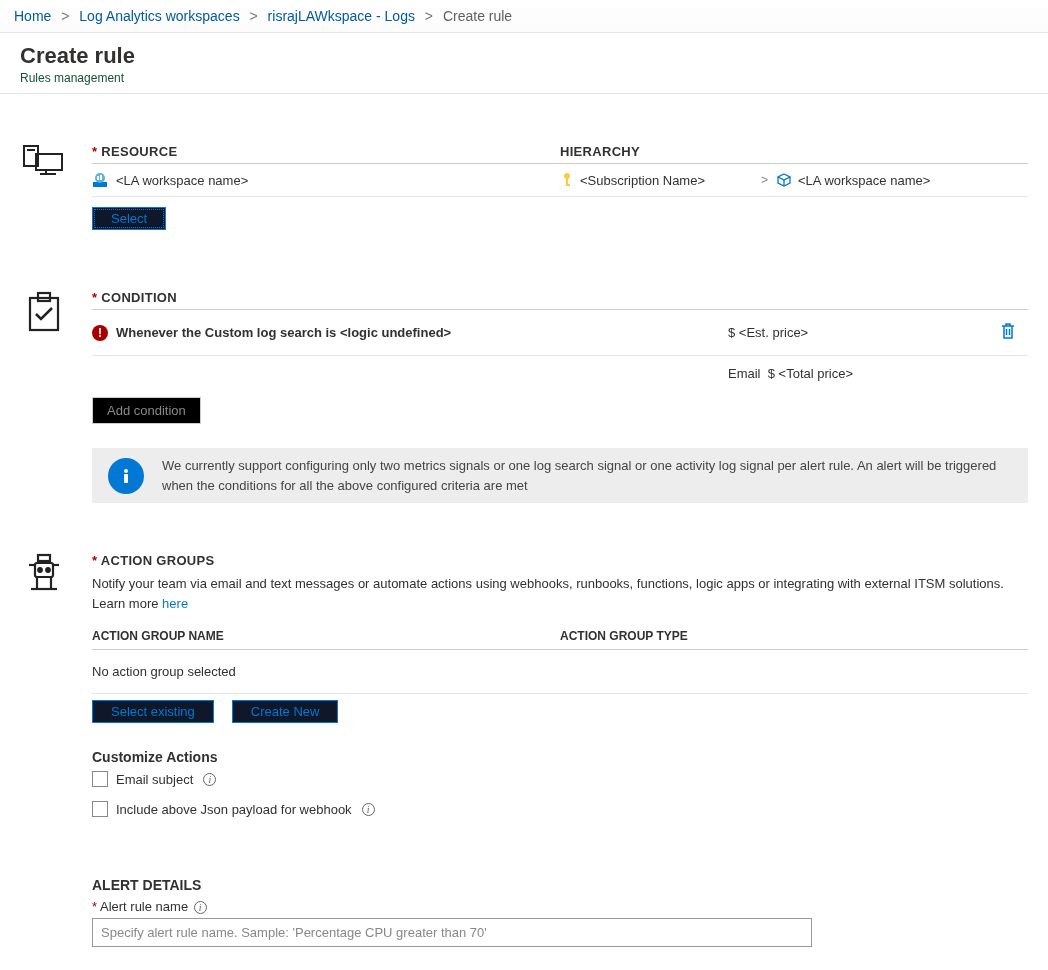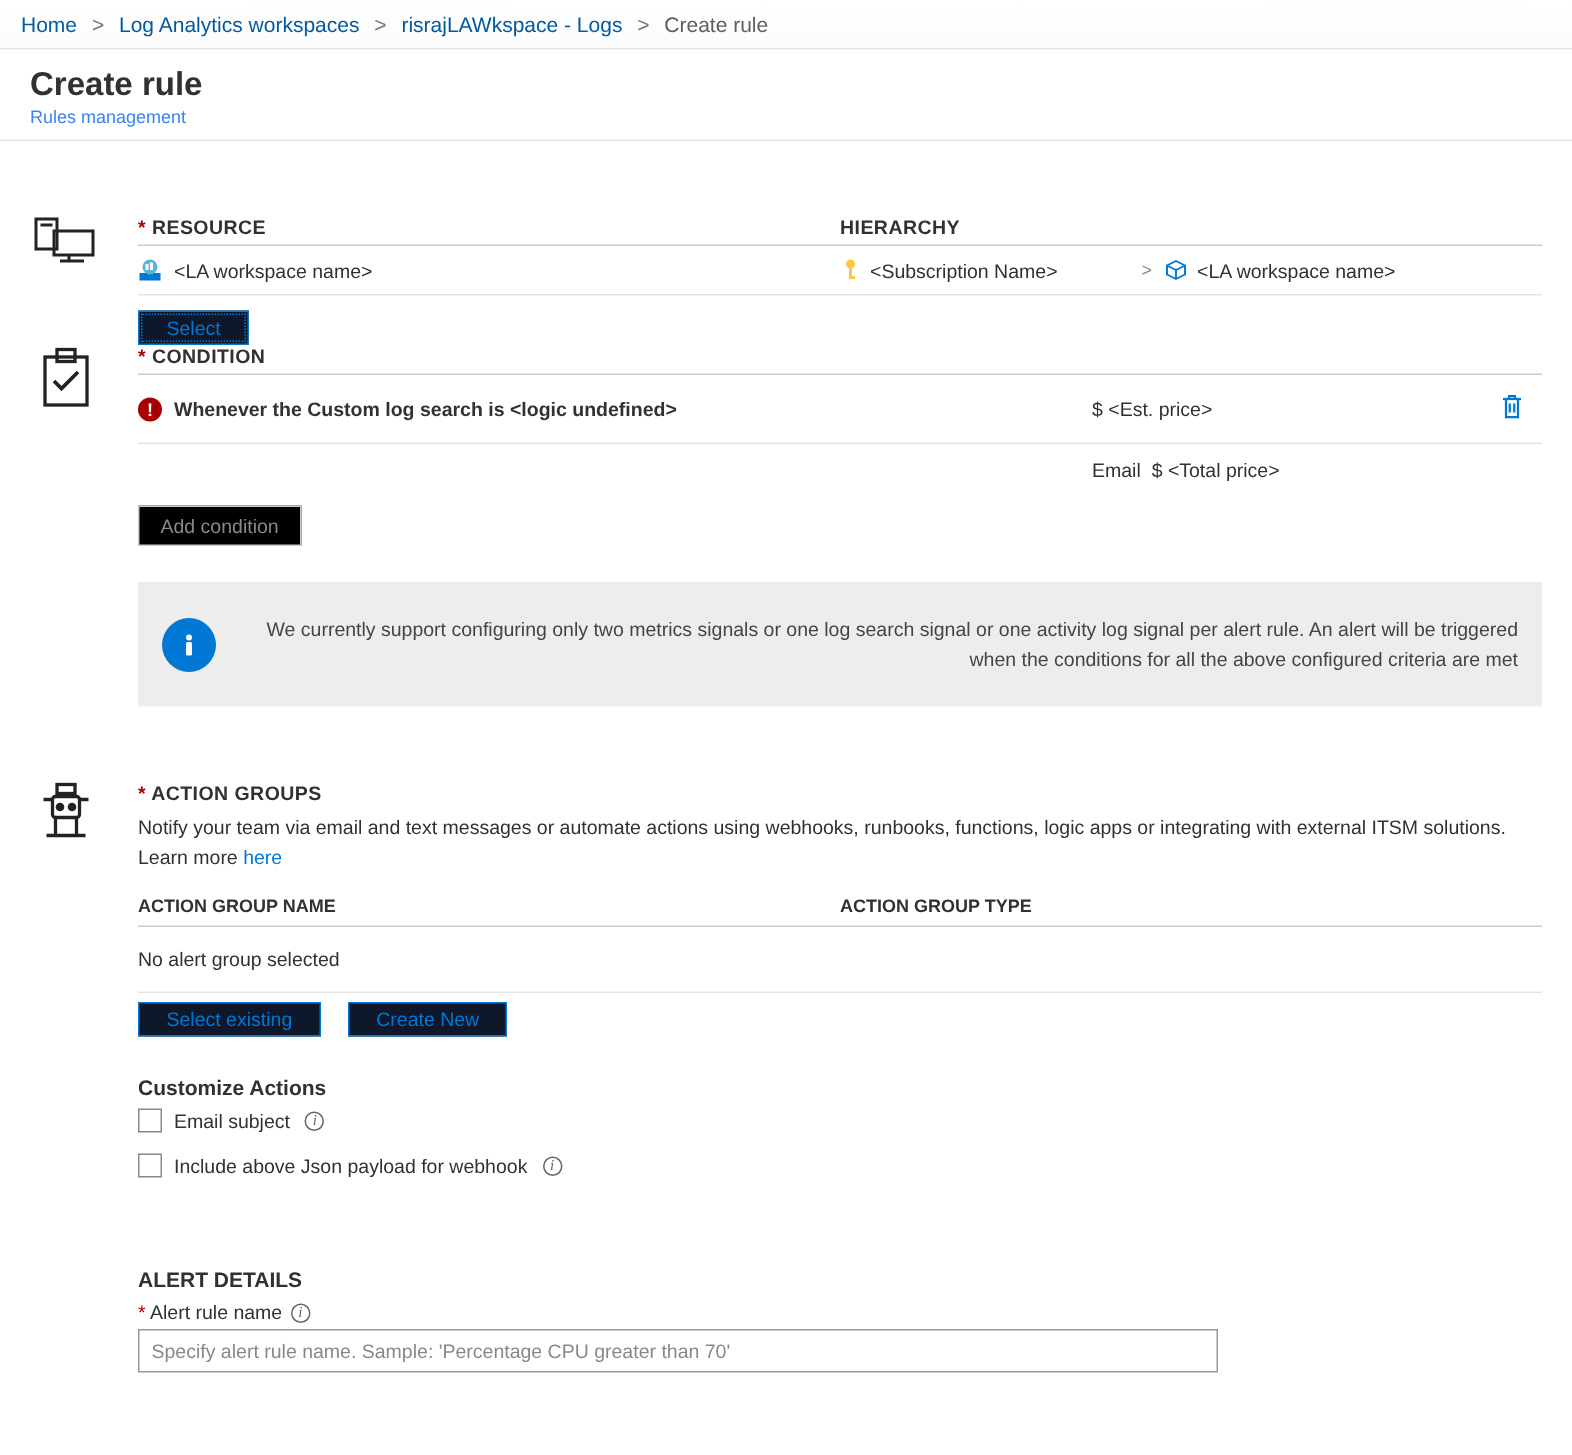--- a/index.html
+++ b/index.html
@@ -30,31 +30,32 @@
   .header {
     padding: 10px 20px 8px;
     border-bottom: 1px solid #e5e5e5;
   }
   .header h1 {
     margin: 0;
     font-size: 22px;
     font-weight: 600;
   }
   .header .sub {
-    color: #3b82f6;
+    color: #14532d;
     font-size: 12px;
     margin-top: 2px;
   }
   .main {
     padding: 50px 20px 30px 20px;
   }
   .section {
     display: flex;
     align-items: flex-start;
     gap: 24px;
+    margin-bottom: 60px;
   }
   .section-icon {
     width: 48px;
     flex: 0 0 48px;
     display: flex;
     justify-content: center;
     padding-top:0;
   }
   .section-body {
     flex: 1;
@@ -117,24 +118,23 @@
   }
   .cond-text { flex:1; display:flex; align-items:center; gap:8px; font-weight:600; }
   .cond-price { width:240px; }
   .cond-del { width:60px; text-align:right; padding-right:10px; }
   .total-row { display:flex; padding:10px 0 16px; }
   .info-box {
     display:flex;
     align-items:flex-start;
     gap:18px;
     background:#ededed;
-    padding:22px 16px;
+    padding:8px 16px;
     color:#444;
     line-height:1.5;
-    text-align:right;
   }
   .info-box .info-icon-wrap {
     width:36px; height:36px; border-radius:50%; background:#0078d4; display:flex; align-items:center; justify-content:center; color:#fff; font-size:22px; flex-shrink:0;
     margin-top:2px;
   }
   .ag-desc { margin: 6px 0 4px; line-height:1.5; }
   .ag-link { color:#0078d4; text-decoration:none; }
   .table-head { display:flex; border-bottom:1px solid #ccc; padding: 12px 0 6px; font-weight:700; font-size:12px; }
   .table-head .col1 { flex:1; }
   .table-head .col2 { flex:1; }
@@ -307,21 +307,21 @@
     </div>
     <div class="section-body">
       <p class="section-heading"><span class="req-star">*</span> <span>ACTION GROUPS</span></p>
       <p class="ag-desc">
         <span>Notify your team via email and text messages or automate actions using webhooks, runbooks, functions, logic apps or integrating with external ITSM solutions. Learn more </span><a href="#" class="ag-link">here</a>
       </p>
       <div class="table-head">
         <div class="col1">ACTION GROUP NAME</div>
         <div class="col2">ACTION GROUP TYPE</div>
       </div>
-      <div class="table-body">No alert group selected</div>
+      <div class="table-body">No action group selected</div>
       <div class="btn-row">
         <button class="btn">Select existing</button>
         <button class="btn">Create New</button>
       </div>
 
       <div class="subheader">Customize Actions</div>
       <div class="checkbox-row">
         <span class="checkbox-box"></span>
         <span>Email subject</span>
         <span class="info-glyph">i</span>

